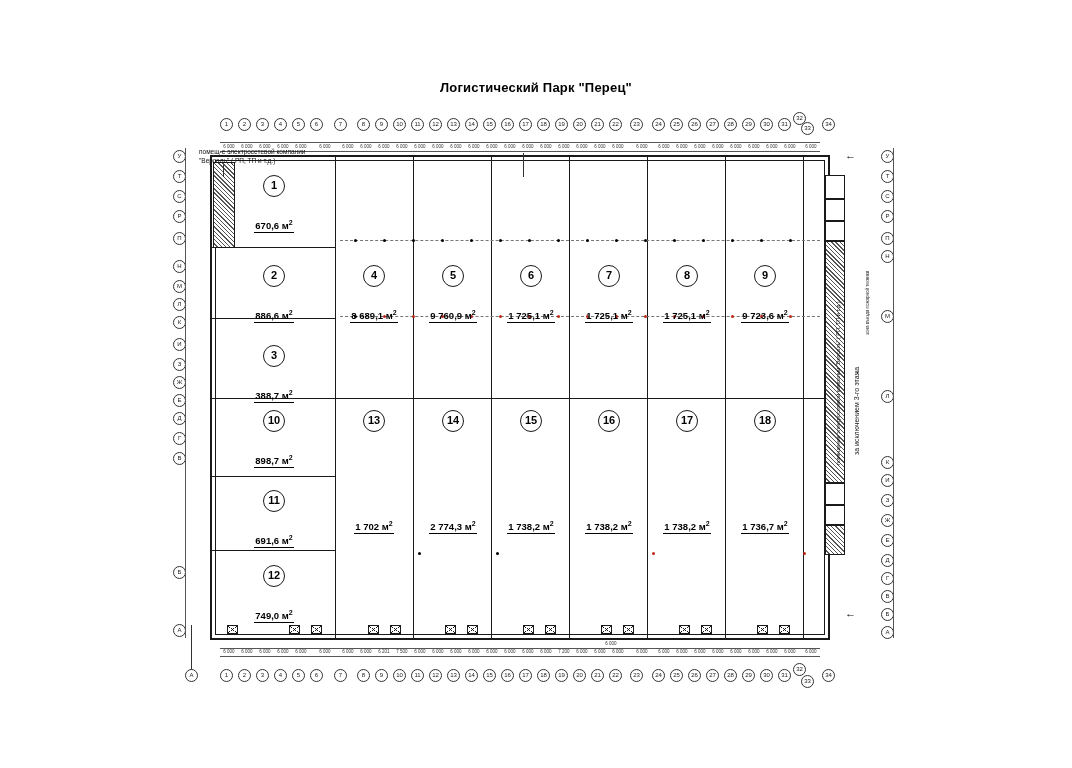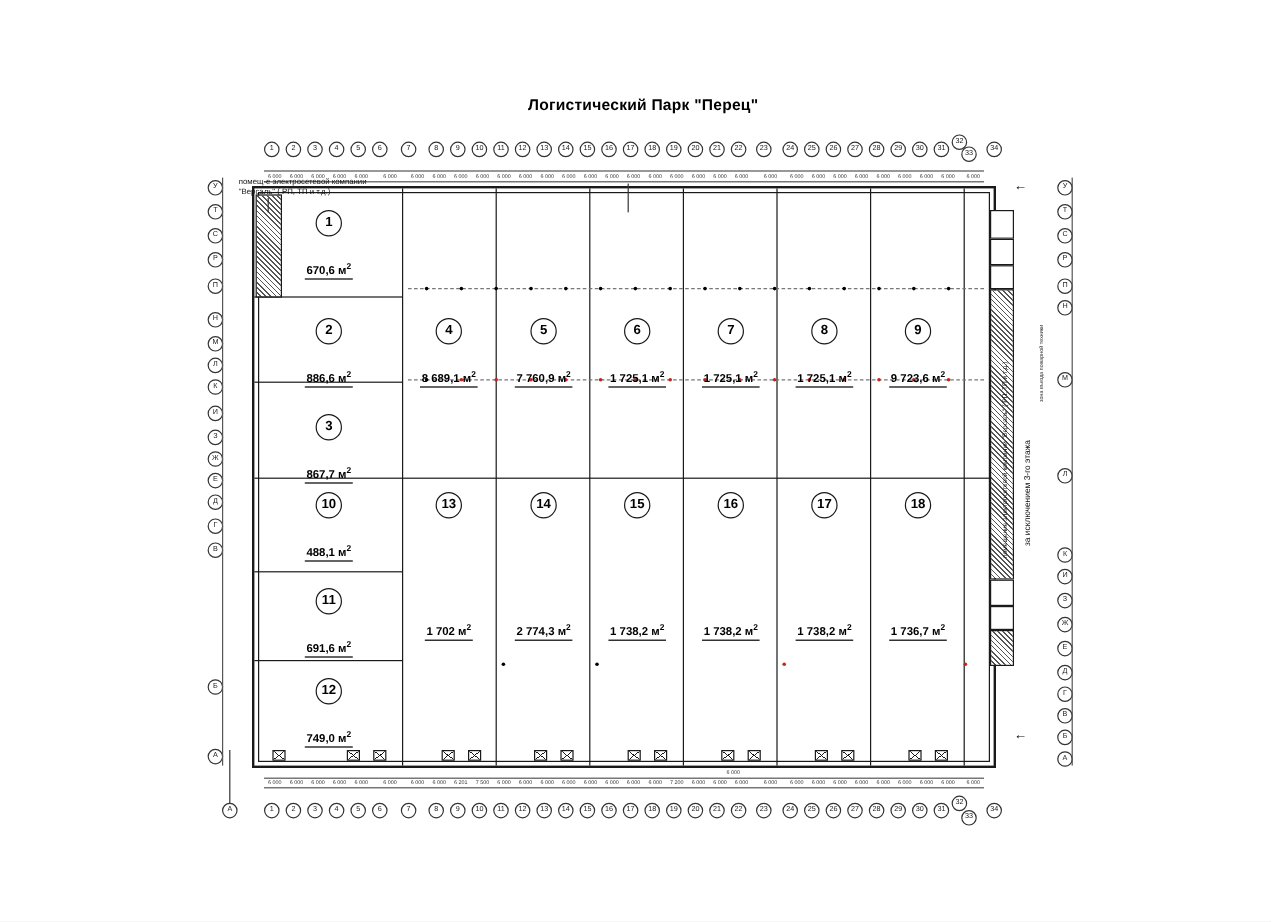--- a/index.html
+++ b/index.html
@@ -342,31 +342,31 @@
       <div><span class="area"><span>670,6</span>&nbsp;<span>м</span><sup>2</sup></span></div>
     </div>
 
     <div class="unit" style="left:34px;top:145px;">
       <span class="num">2</span>
       <div><span class="area"><span>886,6</span>&nbsp;<span>м</span><sup>2</sup></span></div>
     </div>
 
     <div class="unit" style="left:34px;top:225px;">
       <span class="num">3</span>
-      <div><span class="area"><span>867,7</span>&nbsp;<span>м</span><sup>2</sup></span></div>
+      <div><span class="area"><span>388,7</span>&nbsp;<span>м</span><sup>2</sup></span></div>
     </div>
 
     <div class="unit" style="left:134px;top:145px;">
       <span class="num">4</span>
       <div><span class="area"><span>8 689,1</span>&nbsp;<span>м</span><sup>2</sup></span></div>
     </div>
 
     <div class="unit" style="left:213px;top:145px;">
       <span class="num">5</span>
-      <div><span class="area"><span>7 760,9</span>&nbsp;<span>м</span><sup>2</sup></span></div>
+      <div><span class="area"><span>9 760,9</span>&nbsp;<span>м</span><sup>2</sup></span></div>
     </div>
 
     <div class="unit" style="left:291px;top:145px;">
       <span class="num">6</span>
       <div><span class="area"><span>1 725,1</span>&nbsp;<span>м</span><sup>2</sup></span></div>
     </div>
 
     <div class="unit" style="left:369px;top:145px;">
       <span class="num">7</span>
       <div><span class="area"><span>1 725,1</span>&nbsp;<span>м</span><sup>2</sup></span></div>
@@ -377,21 +377,21 @@
       <div><span class="area"><span>1 725,1</span>&nbsp;<span>м</span><sup>2</sup></span></div>
     </div>
 
     <div class="unit" style="left:525px;top:145px;">
       <span class="num">9</span>
       <div><span class="area"><span>9 723,6</span>&nbsp;<span>м</span><sup>2</sup></span></div>
     </div>
 
     <div class="unit" style="left:34px;top:290px;">
       <span class="num">10</span>
-      <div><span class="area"><span>488,1</span>&nbsp;<span>м</span><sup>2</sup></span></div>
+      <div><span class="area"><span>898,7</span>&nbsp;<span>м</span><sup>2</sup></span></div>
     </div>
 
     <div class="unit" style="left:34px;top:370px;">
       <span class="num">11</span>
       <div><span class="area"><span>691,6</span>&nbsp;<span>м</span><sup>2</sup></span></div>
     </div>
 
     <div class="unit" style="left:34px;top:445px;">
       <span class="num">12</span>
       <div><span class="area"><span>749,0</span>&nbsp;<span>м</span><sup>2</sup></span></div>

